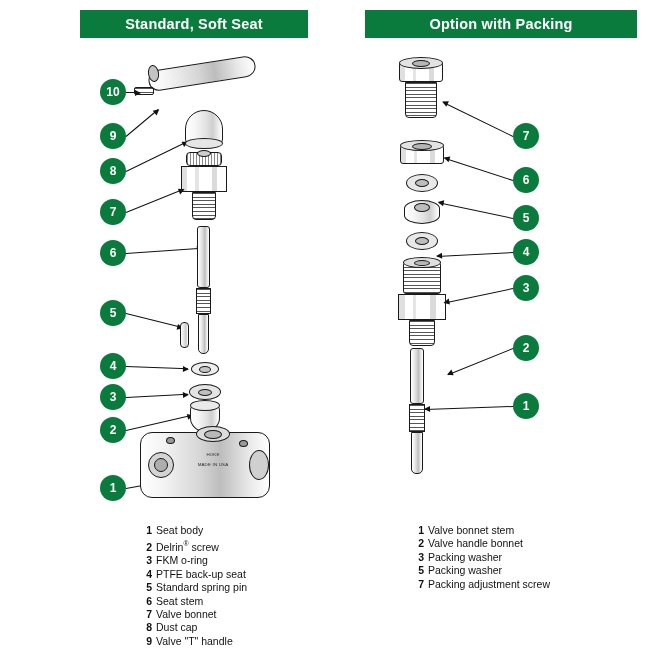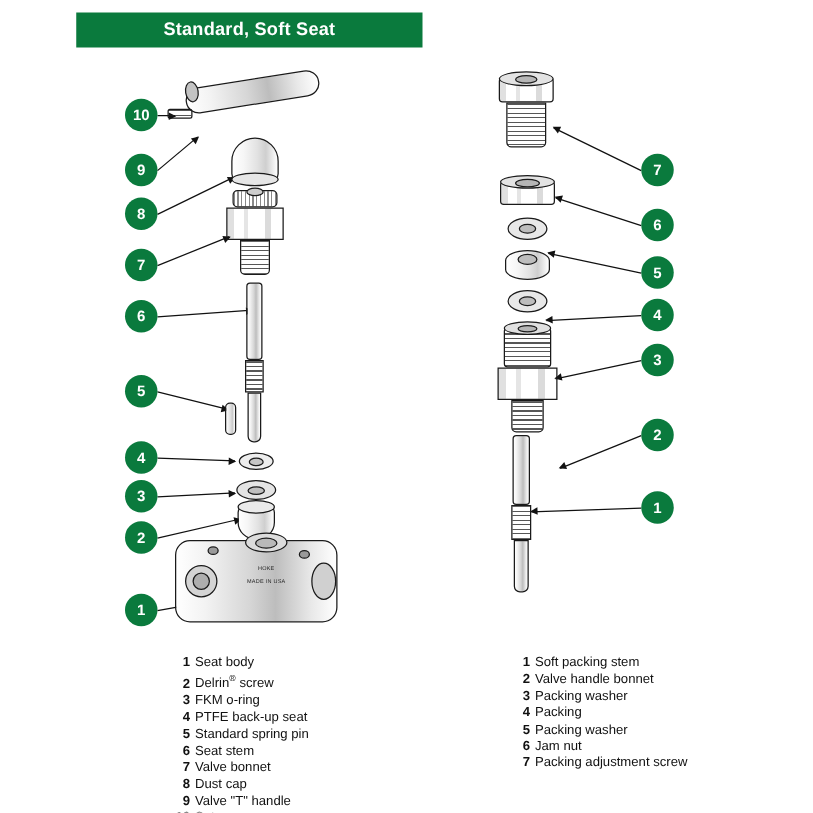--- a/index.html
+++ b/index.html
@@ -27,21 +27,21 @@
     height: 28px;
     background: #0a7a3d;
     color: #ffffff;
     font-size: 14.5px;
     font-weight: bold;
     display: flex;
     align-items: center;
     justify-content: center;
     letter-spacing: 0.2px;
   }
-  #hdr-left  { left: 61px;  width: 277px; }
+  #hdr-left  { left: 80px;  width: 228px; }
   #hdr-right { left: 365px; width: 272px; }
 
   
   .bubble {
     position: absolute;
     width: 26px;
     height: 26px;
     border-radius: 50%;
     background: #0a7a3d;
     color: #ffffff;
@@ -133,20 +133,21 @@
     z-index: 7;
     letter-spacing: 0.2px;
   }
 </style>
 </head>
 <body>
 
 <div id="page">
 
   <div class="hdr" id="hdr-left">Standard, Soft Seat</div>
+  <div class="hdr" id="hdr-right">Option with Packing</div>
 
   <div class="part ol metal" style="left:148px; top:63px; width:108px; height:21px; border-radius:11px/10px; transform:rotate(-9deg);"></div>
   <div class="part ol" style="left:148px; top:65px; width:11px; height:17px; border-radius:50%; background:#c3c3c3; transform:rotate(-9deg);"></div>
 
   <div class="part ol metal thread" style="left:134px; top:87px; width:20px; height:8px; border-radius:2px;"></div>
 
   <div class="part ol plastic" style="left:185px; top:110px; width:38px; height:36px; border-radius:19px 19px 7px 7px;"></div>
   <div class="part ol" style="left:185px; top:138px; width:38px; height:11px; border-radius:50%; background:#e6e6e6;"></div>
 
   <div class="part ol metal knurl" style="left:186px; top:152px; width:36px; height:14px; border-radius:4px;"></div>
@@ -253,22 +254,20 @@
     <div class="row"><span class="num">4</span><span>PTFE back-up seat</span></div>
     <div class="row"><span class="num">5</span><span>Standard spring pin</span></div>
     <div class="row"><span class="num">6</span><span>Seat stem</span></div>
     <div class="row"><span class="num">7</span><span>Valve bonnet</span></div>
     <div class="row"><span class="num">8</span><span>Dust cap</span></div>
     <div class="row"><span class="num">9</span><span>Valve "T" handle</span></div>
     <div class="row"><span class="num">10</span><span>Set screw</span></div>
   </div>
 
   <div class="legend" id="legend-right">
-    <div class="row"><span class="num">1</span><span>Soft packing stem</span></div>
+    <div class="row"><span class="num">1</span><span>Valve bonnet stem</span></div>
     <div class="row"><span class="num">2</span><span>Valve handle bonnet</span></div>
     <div class="row"><span class="num">3</span><span>Packing washer</span></div>
-    <div class="row"><span class="num">4</span><span>Packing</span></div>
     <div class="row"><span class="num">5</span><span>Packing washer</span></div>
-    <div class="row"><span class="num">6</span><span>Jam nut</span></div>
     <div class="row"><span class="num">7</span><span>Packing adjustment screw</span></div>
   </div>
 
 </div>
 
 </body></html>

